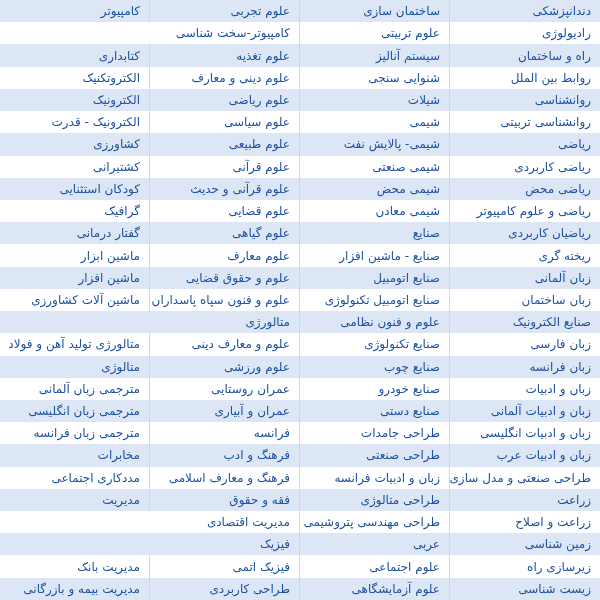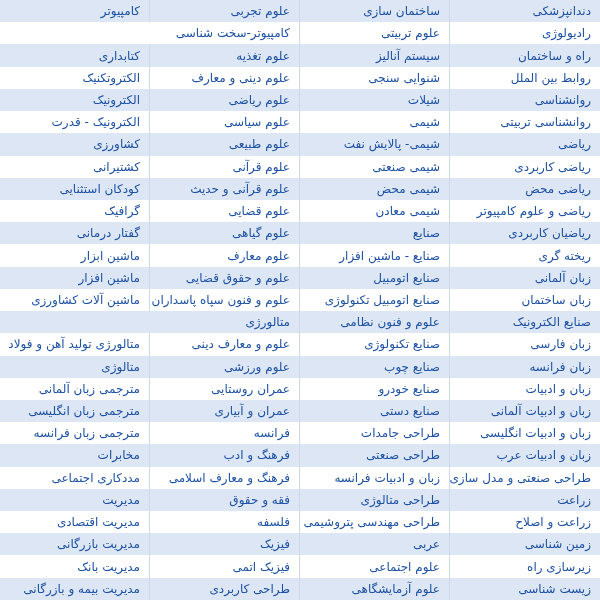--- a/index.html
+++ b/index.html
@@ -176,28 +176,26 @@
       </div>
       <div class="row stripe">
         <div class="cell">زراعت</div>
         <div class="cell">طراحی متالوژی</div>
         <div class="cell">فقه و حقوق</div>
         <div class="cell">مدیریت</div>
       </div>
       <div class="row plain">
         <div class="cell">زراعت و اصلاح</div>
         <div class="cell">طراحی مهندسی پتروشیمی</div>
-        <div class="cell">فلسفه</div>
         <div class="cell">مدیریت اقتصادی</div>
       </div>
       <div class="row stripe">
         <div class="cell">زمین شناسی</div>
         <div class="cell">عربی</div>
         <div class="cell">فیزیک</div>
-        <div class="cell">مدیریت بازرگانی</div>
       </div>
       <div class="row plain">
         <div class="cell">زیرسازی راه</div>
         <div class="cell">علوم اجتماعی</div>
         <div class="cell">فیزیک اتمی</div>
         <div class="cell">مدیریت بانک</div>
       </div>
       <div class="row stripe">
         <div class="cell">زیست شناسی</div>
         <div class="cell">علوم آزمایشگاهی</div>

